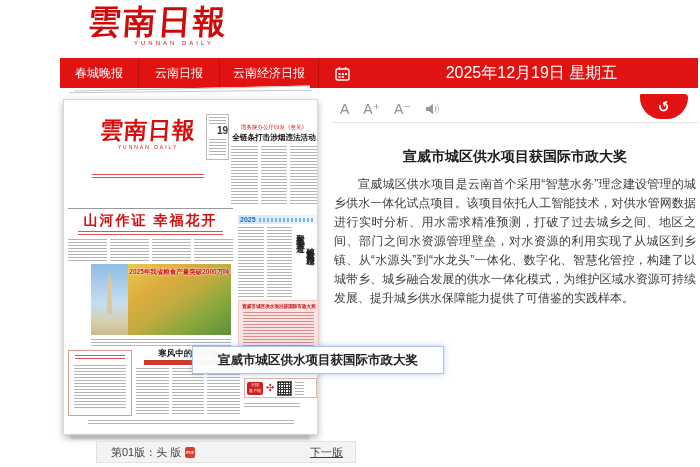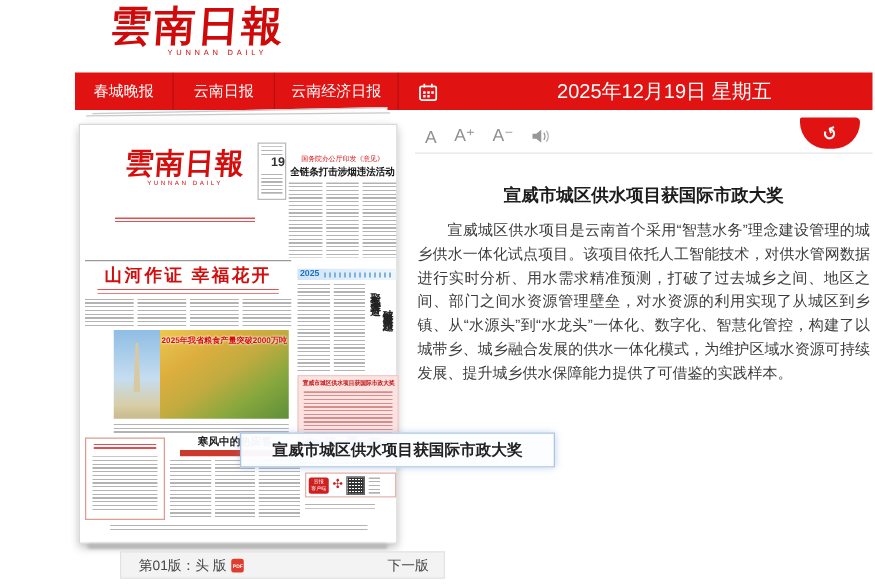--- a/index.html
+++ b/index.html
@@ -82,21 +82,21 @@
       background:repeating-linear-gradient(90deg,#333 0 1px,transparent 1px 2.4px),
                  repeating-linear-gradient(#333 0 1px,#fff 1px 2.4px);}
   .fineprint{left:24px;top:320px;width:206px;height:4px;}
 
   
   .pager{left:60px;top:441px;width:260px;height:22px;background:#f3f3f3;border:1px solid #e2e2e2;
          box-sizing:border-box;display:flex;align-items:center;font-size:11px;color:#444;margin-left:36px;}
   .pager-label{margin-left:14px;}
   .pdf{display:inline-block;width:10px;height:11px;background:#e03c2e;border-radius:2px;color:#fff;
        font-size:4px;line-height:11px;text-align:center;font-weight:bold;margin-left:4px;}
-  .pager-next{margin-left:auto;margin-right:12px;cursor:pointer;}
+  .pager-next{margin-left:auto;margin-right:12px;cursor:pointer;text-decoration:underline;}
 
   
   .rpanel{left:332px;top:95px;width:366px;height:368px;}
   .rtoolbar{position:absolute;left:0;top:0;width:100%;height:27px;border-bottom:1px solid #e5e5e5;
             display:flex;align-items:center;}
   .fbtn{color:#8f8f8f;font-size:14px;margin-left:14px;cursor:pointer;}
   .fbtn:first-child{margin-left:8px;}
   .spk{margin-left:14px;cursor:pointer;display:flex;align-items:center;}
   .prevnext{position:absolute;right:70px;top:6px;font-size:12px;color:#555;}
   .prevnext span{cursor:pointer;margin-left:6px;}

